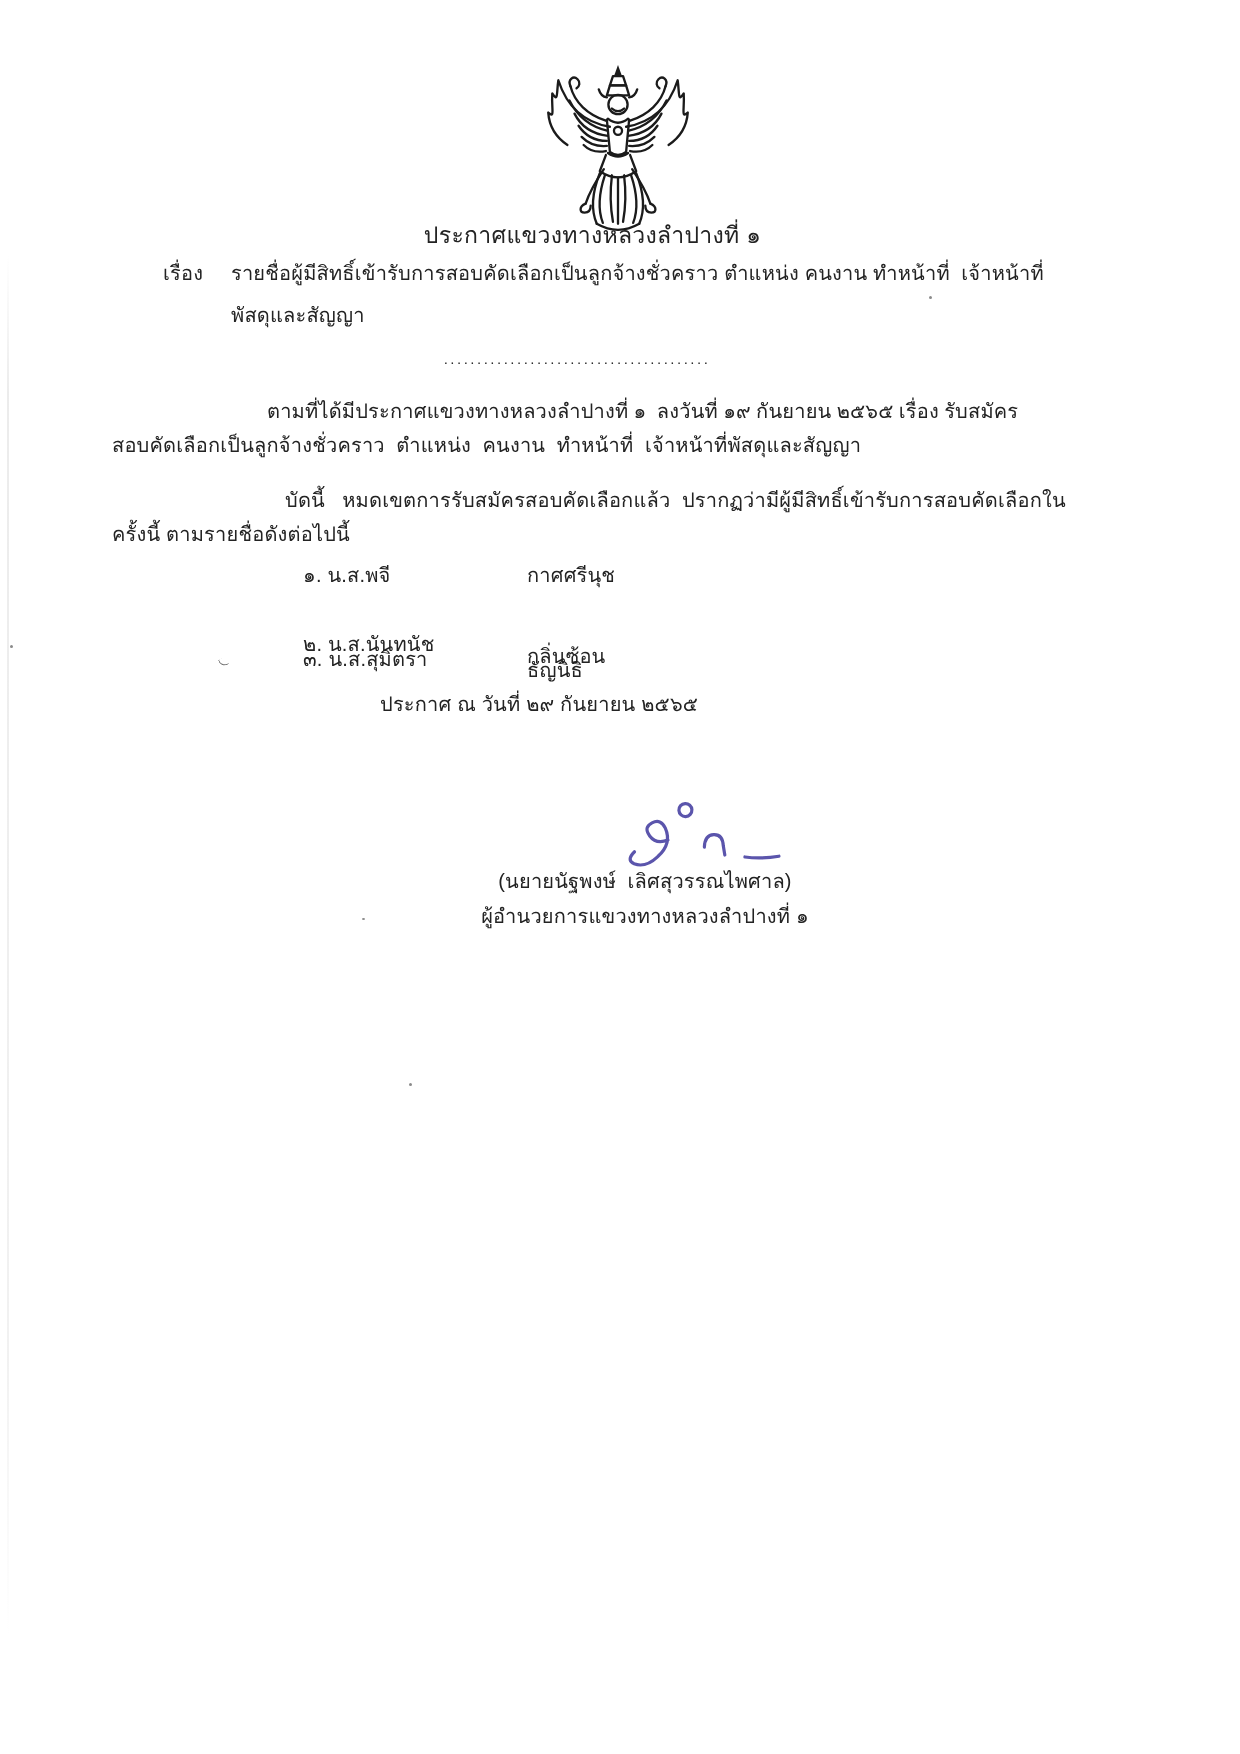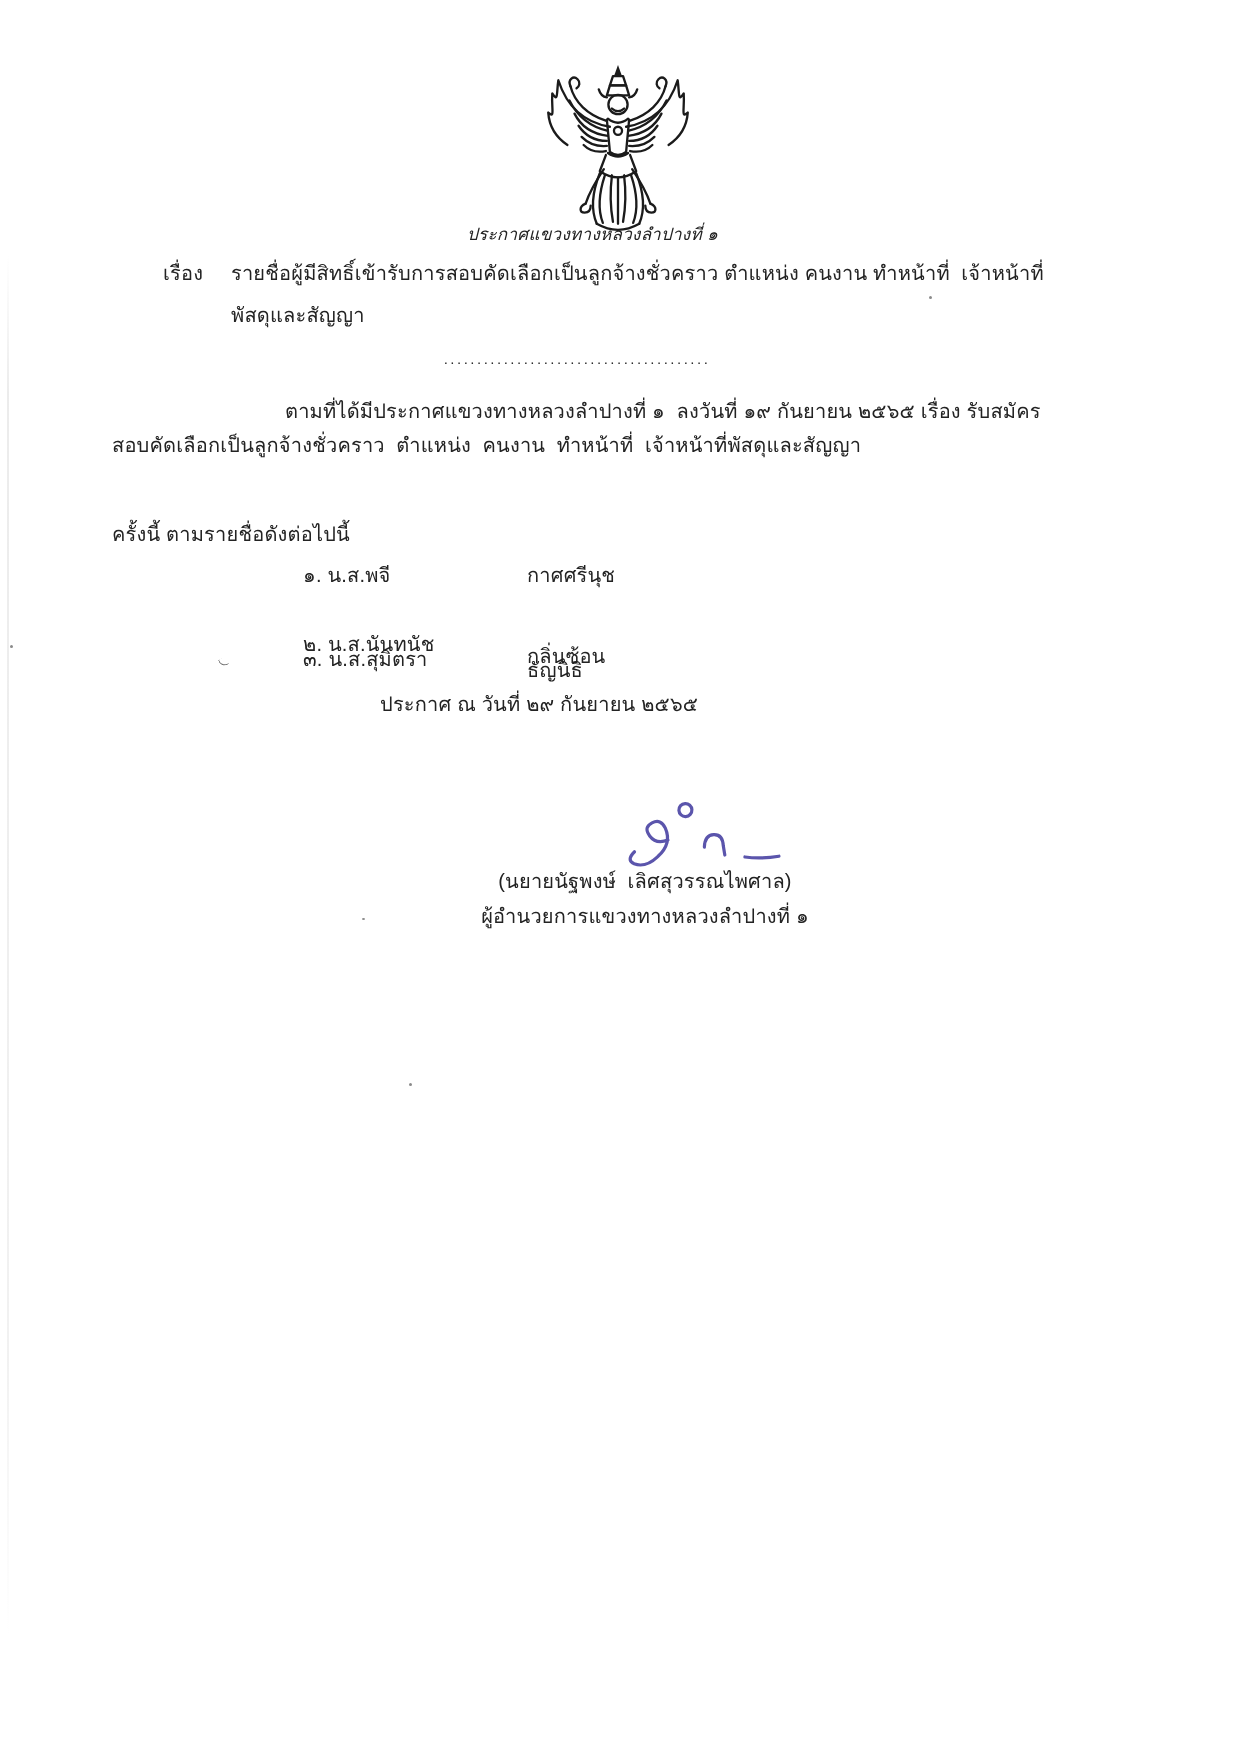--- a/index.html
+++ b/index.html
@@ -3,21 +3,21 @@
 <meta charset="utf-8">
 <style>
   html,body{margin:0;padding:0;background:#ffffff;}
   .page{
     position:relative;width:1240px;height:1754px;background:#ffffff;
     font-family:"Liberation Sans","DejaVu Sans",sans-serif;
     color:#232323;overflow:hidden;
   }
   .abs{position:absolute;white-space:pre-wrap;}
   .t{font-size:20px;line-height:30px;letter-spacing:.2px;}
-  .title{font-size:17px;letter-spacing:.3px;font-style:italic;}
+  .title{font-size:23px;letter-spacing:.3px;}
   .dots{font-size:15px;letter-spacing:2.5px;color:#2a2a2a;}
   .centerband{left:0;width:1185px;text-align:center;}
   .sigblock{left:400px;width:490px;text-align:center;}
   .speck{position:absolute;border-radius:50%;background:#8a8a8a;}
   .edge-line{position:absolute;left:7px;top:255px;width:2px;height:1380px;
     background:linear-gradient(#ffffff, #dcdcdc 10%, #e6e6e6 80%, #ffffff);opacity:.55;}
   .curl{position:absolute;width:8px;height:7px;border:1.6px solid #6f6f6f;
     border-right:none;border-top:none;border-radius:0 0 0 7px;transform:rotate(-20deg);}
   svg{display:block;}
 </style>
@@ -78,23 +78,24 @@
   </div>
 
   <div class="abs t title centerband" style="top:220px;">ประกาศแขวงทางหลวงลำปางที่ ๑</div>
 
   <span class="abs t" style="left:163px;top:258px;">เรื่อง</span>
   <span class="abs t" style="left:231px;top:258px;">รายชื่อผู้มีสิทธิ์เข้ารับการสอบคัดเลือกเป็นลูกจ้างชั่วคราว ตำแหน่ง คนงาน ทำหน้าที่  เจ้าหน้าที่</span>
   <span class="abs t" style="left:231px;top:300px;">พัสดุและสัญญา</span>
 
   <div class="abs dots centerband" style="top:350px;width:1154px;">........................................</div>
 
-  <span class="abs t" style="left:285px;top:396px;">ตามที่ได้มีประกาศแขวงทางหลวงลำปางที่ ๑  ลงวันที่ ๑๙ กันยายน ๒๕๖๕ เรื่อง รับสมัคร</span>
+  <span class="abs t" style="left:267px;top:396px;font-family:Liberation Serif, serif;">ตามที่ได้มีประกาศแขวงทางหลวงลำปางที่ ๑  ลงวันที่ ๑๙ กันยายน ๒๕๖๕ เรื่อง รับสมัคร</span>
   <span class="abs t" style="left:112px;top:430px;">สอบคัดเลือกเป็นลูกจ้างชั่วคราว  ตำแหน่ง  คนงาน  ทำหน้าที่  เจ้าหน้าที่พัสดุและสัญญา</span>
 
+  <span class="abs t" style="left:285px;top:485px;">บัดนี้   หมดเขตการรับสมัครสอบคัดเลือกแล้ว  ปรากฏว่ามีผู้มีสิทธิ์เข้ารับการสอบคัดเลือกใน</span>
   <span class="abs t" style="left:112px;top:519px;">ครั้งนี้ ตามรายชื่อดังต่อไปนี้</span>
 
   <div>
     <div>
       <span class="abs t" style="left:303px;top:560px;"><span>๑.</span> <span>น.ส.พจี</span></span>
       <span class="abs t" style="left:527px;top:560px;">กาศศรีนุช</span>
     </div>
     <div>
       <span class="abs t" style="left:303px;top:629px;"><span>๒.</span> <span>น.ส.นันทนัช</span></span>
       <span class="abs t" style="left:527px;top:601px;margin-top:40px;">กลิ่นซ้อน</span>

